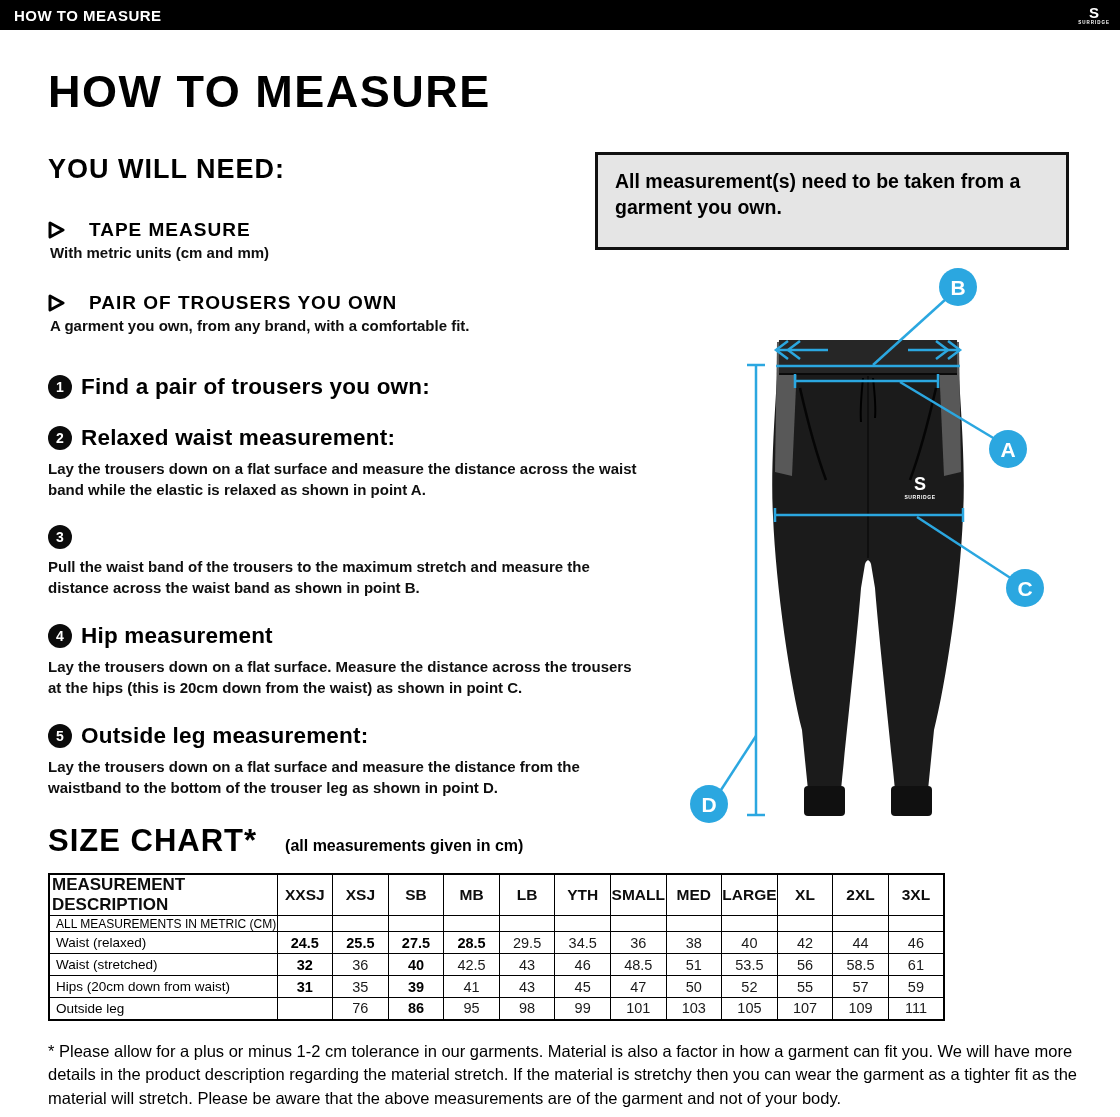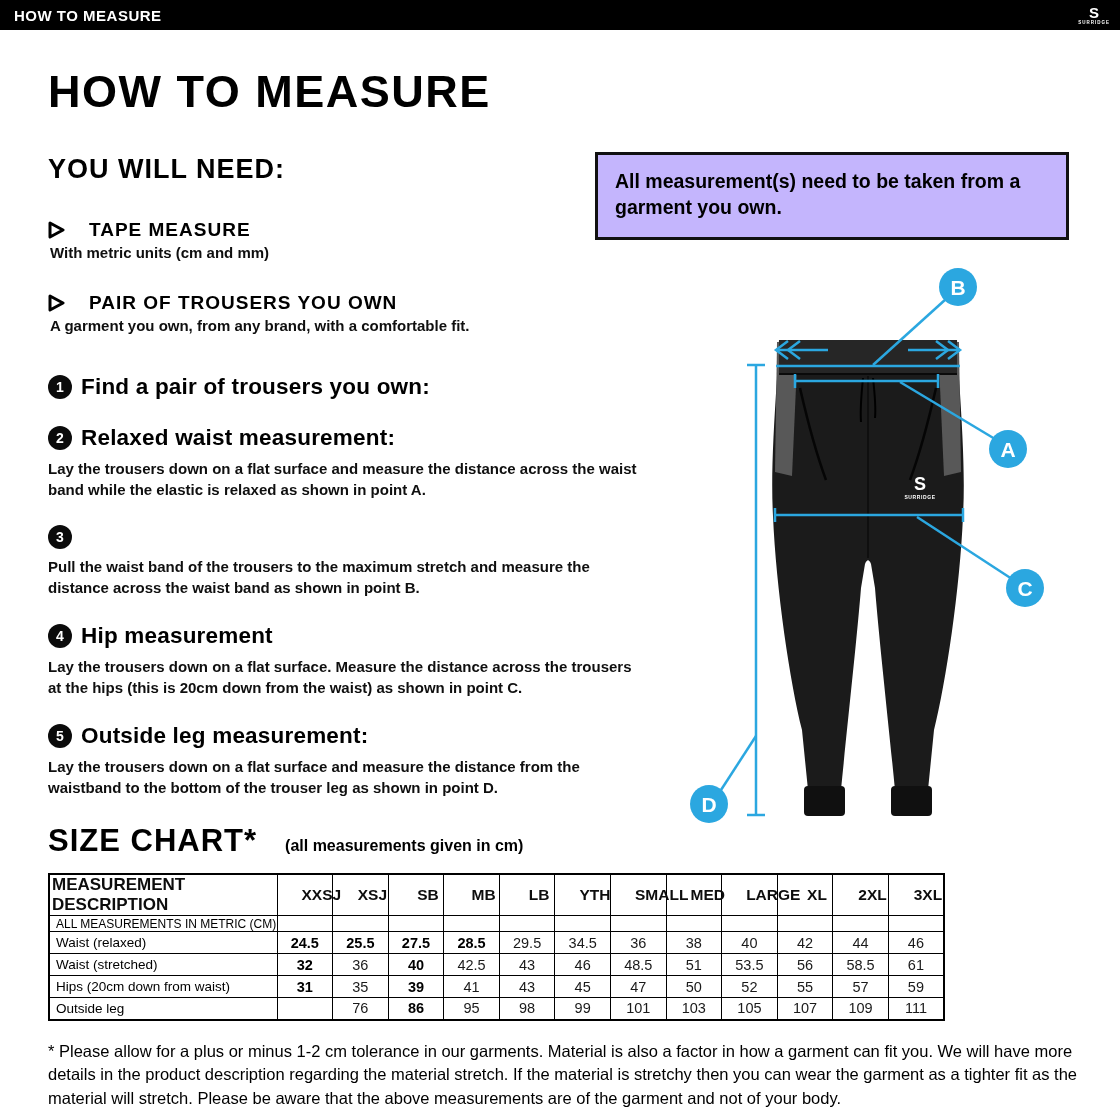--- a/index.html
+++ b/index.html
@@ -23,22 +23,22 @@
   h1.page-title { margin-top:36px; font-size:45px; font-weight:700; letter-spacing:1.5px; color:#000; }
   h2.need-heading { margin-top:36px; font-size:27px; font-weight:700; letter-spacing:1px; color:#000; }
   .need-item { margin-top:34px; }
   .need-item .head { display:flex; align-items:center; gap:24px; }
   .need-item .head .tri { flex:0 0 auto; display:block; }
   .need-item .label { font-size:19px; font-weight:700; letter-spacing:1px; color:#000; }
   .need-item .desc { font-size:15px; font-weight:700; color:#0f0f0f; margin-top:3px; margin-left:2px; }
   .need-item.second { margin-top:31px; }
   
   .notice-box {
-    position:absolute; left:595px; top:152px; width:474px; height:88px;
-    border:3px solid #111; background:#c4b5fd; padding:13px 17px;
+    position:absolute; left:595px; top:152px; width:474px; height:98px;
+    border:3px solid #111; background:#e5e5e5; padding:13px 17px;
     font-size:19.5px; font-weight:700; line-height:1.35; color:#000;
   }
   
   .steps { margin-top:40px; width:640px; }
   .step { margin-bottom:25px; }
   .step-head { display:flex; align-items:center; gap:9px; }
   .stepnum {
     width:24px; height:24px; border-radius:50%; background:#0b0b0b; color:#fff;
     display:flex; align-items:center; justify-content:center;
     font-size:14px; font-weight:700; flex:0 0 auto;
@@ -47,21 +47,21 @@
   .stepdesc { margin-top:7px; width:600px; font-size:15px; font-weight:700; line-height:1.4; color:#0f0f0f; }
   
   .sizechart-heading { margin-top:14px; display:flex; align-items:baseline; gap:8px; }
   .sizechart-heading .big { font-size:31px; font-weight:700; letter-spacing:1px; color:#000; }
   .sizechart-heading .sub { font-size:16px; font-weight:700; color:#000;margin-left:20px; }
   table.sizes {
     margin-top:14px; border-collapse:collapse; width:897px; table-layout:fixed;
     border:2px solid #000;
   }
   table.sizes th, table.sizes td { border:1.5px solid #000; text-align:center; vertical-align:middle; }
-  table.sizes th { height:30px; font-size:15.5px; font-weight:700;padding-left:24px; }
+  table.sizes th { height:30px; font-size:15.5px; font-weight:700; }
   table.sizes th.desc-col { width:228px; text-align:left; padding-left:2px; font-size:17px; }
   table.sizes td { height:22px; font-size:14.5px; font-weight:400; color:#1a1a1a;
     font-family:"Liberation Sans", sans-serif; }
   table.sizes td.row-label { text-align:left; padding-left:6px; font-size:13.5px; font-weight:400; color:#000; }
   table.sizes tr.metric-row td { height:16px; font-size:11.5px; }
   table.sizes tr.metric-row td.row-label { font-size:12px; }
   table.sizes td.b { font-weight:700; color:#000; }
   
   .footnote { margin-top:19px; width:1038px; font-size:16.5px; font-weight:400; line-height:1.45; color:#000; }
   

